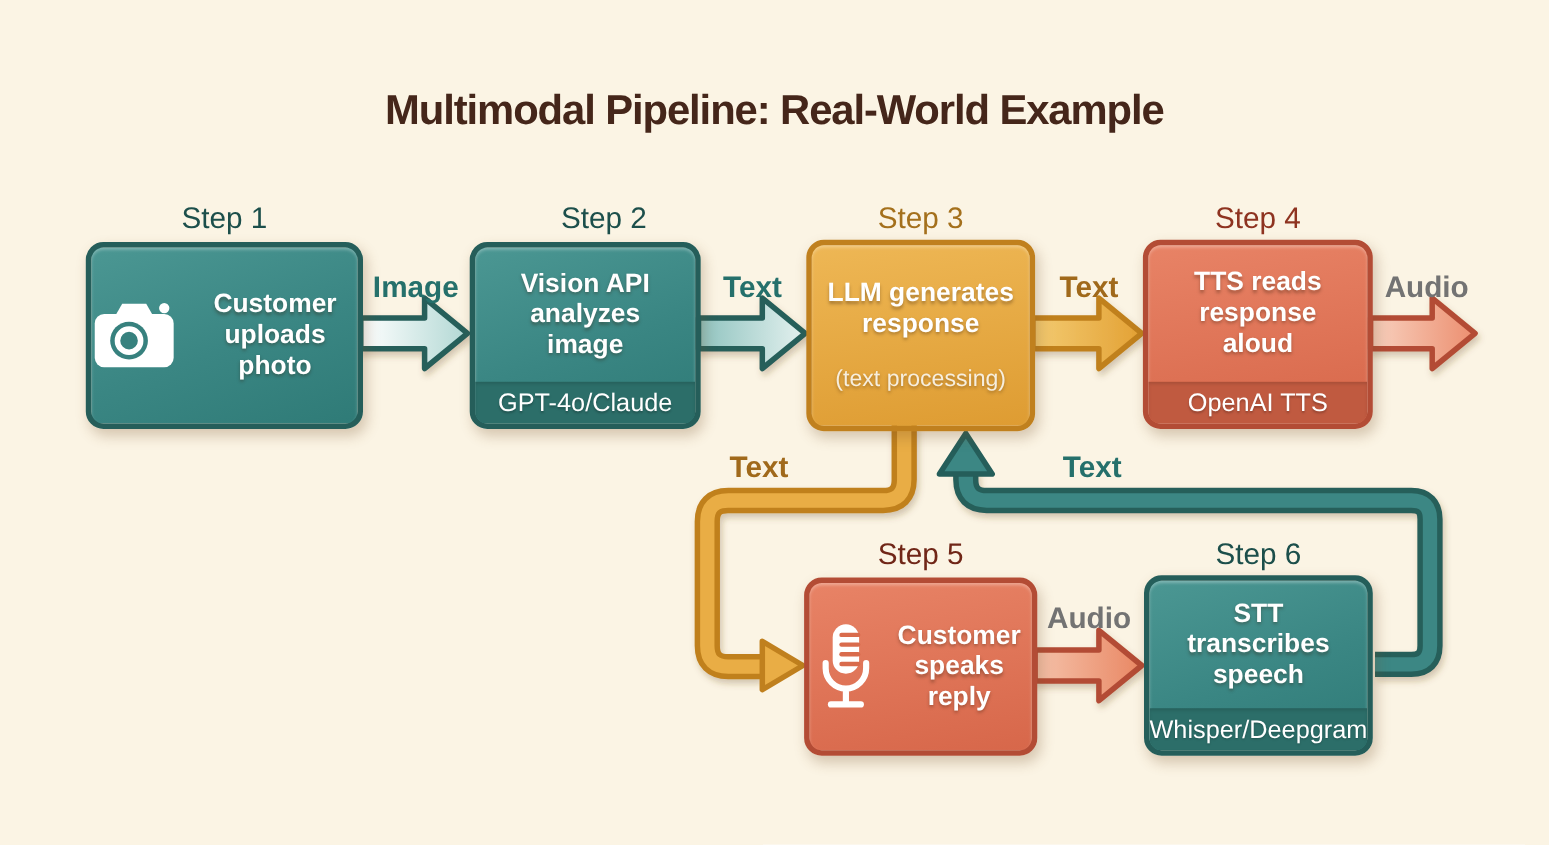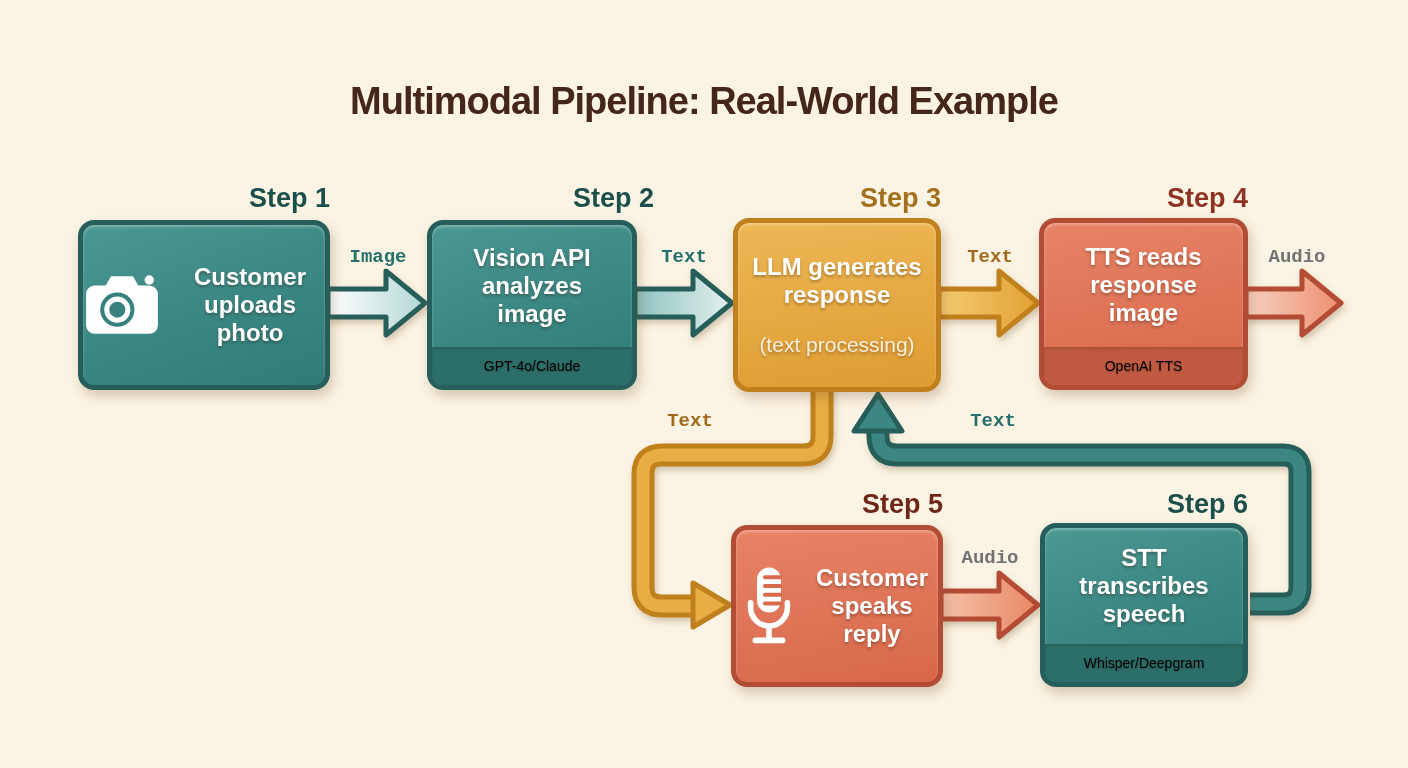--- a/index.html
+++ b/index.html
@@ -30,38 +30,38 @@
     display:flex; align-items:center; justify-content:center; gap:14px;
     color:#ffffff; font-weight:700; font-size:24px; line-height:1.16;
     text-align:center; text-shadow:0 2px 3px rgba(50,25,10,.35);
   }
   .has-strip .box-content { bottom:38px; }
   .col { flex-direction:column; gap:24px; }
   .note { font-weight:400; font-size:21px; color:#f7eedd; }
   .strip {
     position:absolute; left:0; right:0; bottom:0; height:38px;
     display:flex; align-items:center; justify-content:center;
-    font-size:14px; font-weight:400; color:#000000;
+    font-size:23px; font-weight:400; color:#ffffff;
     text-shadow:0 1px 2px rgba(0,0,0,.25);
   }
   .strip-teal  { background:#2c6e69; box-shadow: inset 0 2px 3px rgba(0,0,0,.12); }
   .strip-coral { background:#c05a40; box-shadow: inset 0 2px 3px rgba(0,0,0,.12); }
 
   .step-label {
-    position:absolute; z-index:3; text-align:right;
-    font-size:27px; font-weight:700;
+    position:absolute; z-index:3; text-align:center;
+    font-size:27px; font-weight:400;
   }
   .lbl-teal   { color:#1c4f4b; }
   .lbl-gold   { color:#a4701c; }
   .lbl-red    { color:#8e3320; }
   .lbl-darkred{ color:#702617; }
 
   .flow-label {
     position:absolute; z-index:3; transform:translateX(-50%);
-    font-size:19px; font-weight:700; white-space:nowrap;font-family:Liberation Mono, monospace;
+    font-size:27px; font-weight:700; white-space:nowrap;
   }
   .fl-teal { color:#25706b; }
   .fl-gold { color:#a0691b; }
   .fl-red  { color:#737373; }
 </style>
 </head>
 <body>
 
 <div id="stage">
 
@@ -162,21 +162,21 @@
 
   <div class="box orange" style="left:733px; top:218px; width:208px; height:174px;">
     <div class="box-content col">
       <div class="box-text" style="max-width:180px;">LLM generates response</div>
       <div class="note">(text processing)</div>
     </div>
   </div>
 
   <div class="box coral has-strip" style="left:1039px; top:218px; width:209px; height:172px;">
     <div class="box-content">
-      <div class="box-text" style="max-width:150px;">TTS reads response image</div>
+      <div class="box-text" style="max-width:150px;">TTS reads response aloud</div>
     </div>
     <div class="strip strip-coral">
       <span>OpenAI TTS</span>
     </div>
   </div>
 
   <div class="box coral" style="left:731px; top:525px; width:212px; height:162px;">
     <div class="box-content">
       <svg width="56" height="96" viewBox="0 0 70 100">
         <rect x="20" y="2" width="30" height="56" rx="15" fill="#ffffff"></rect>

